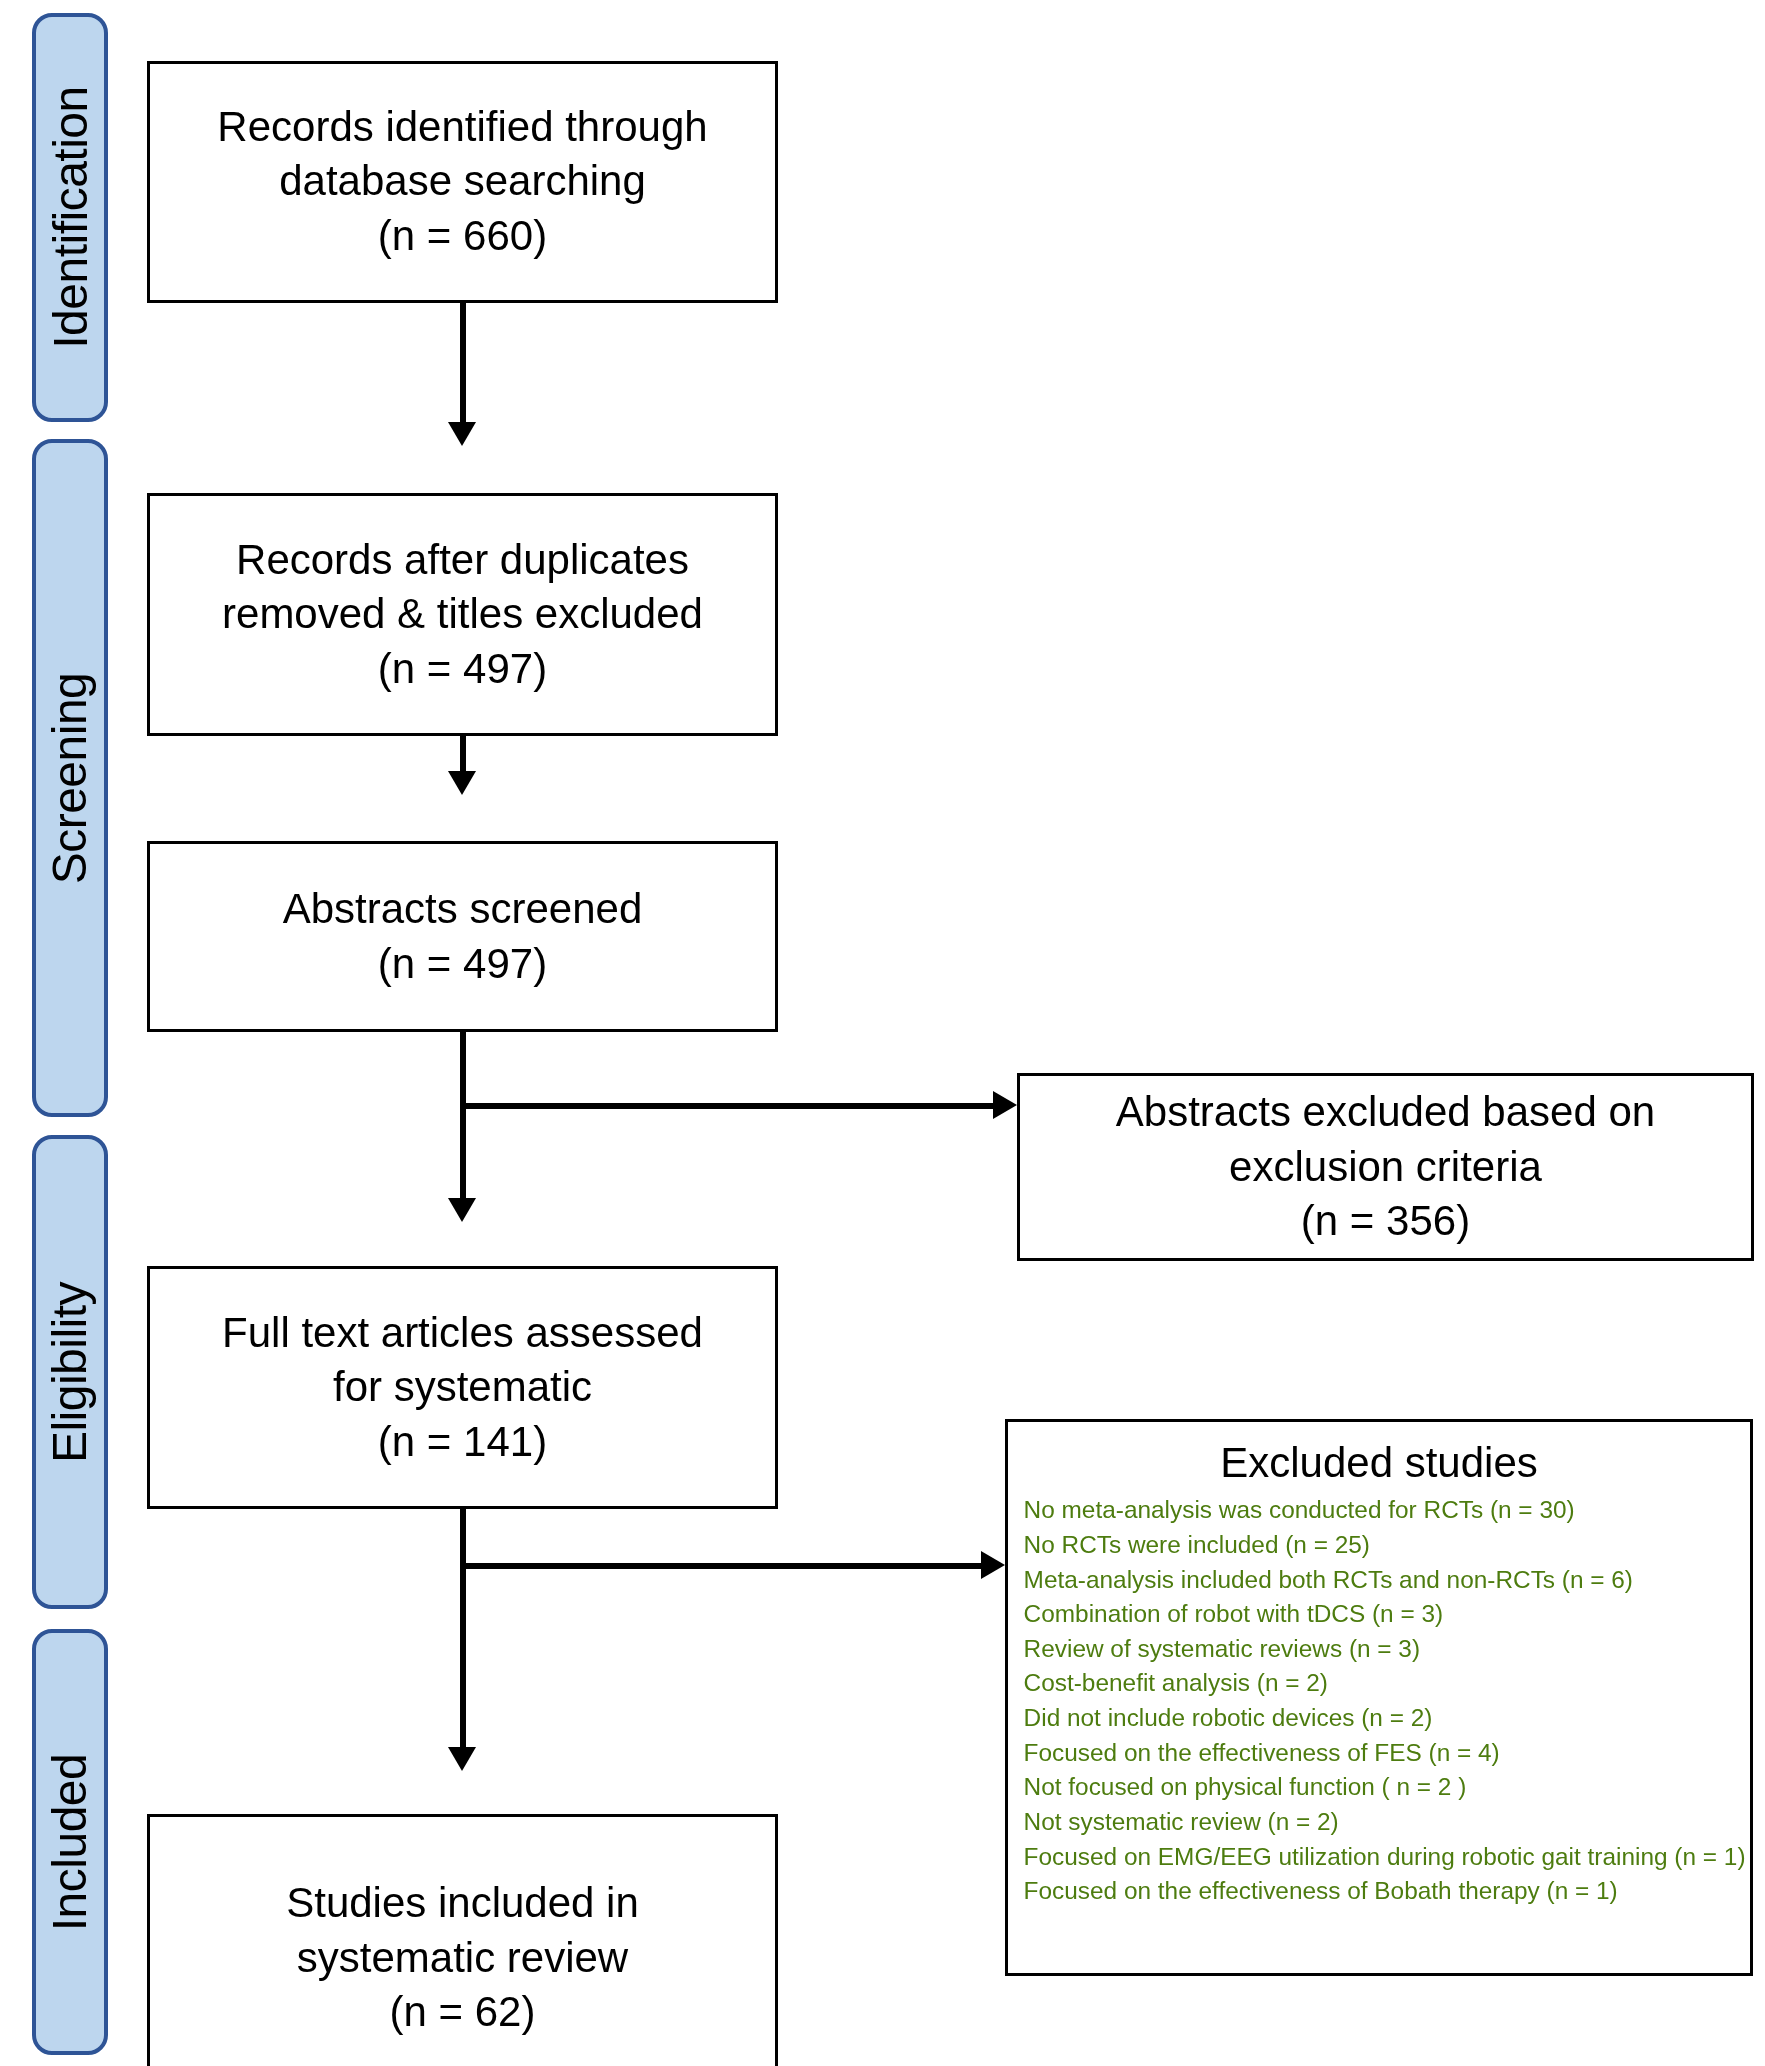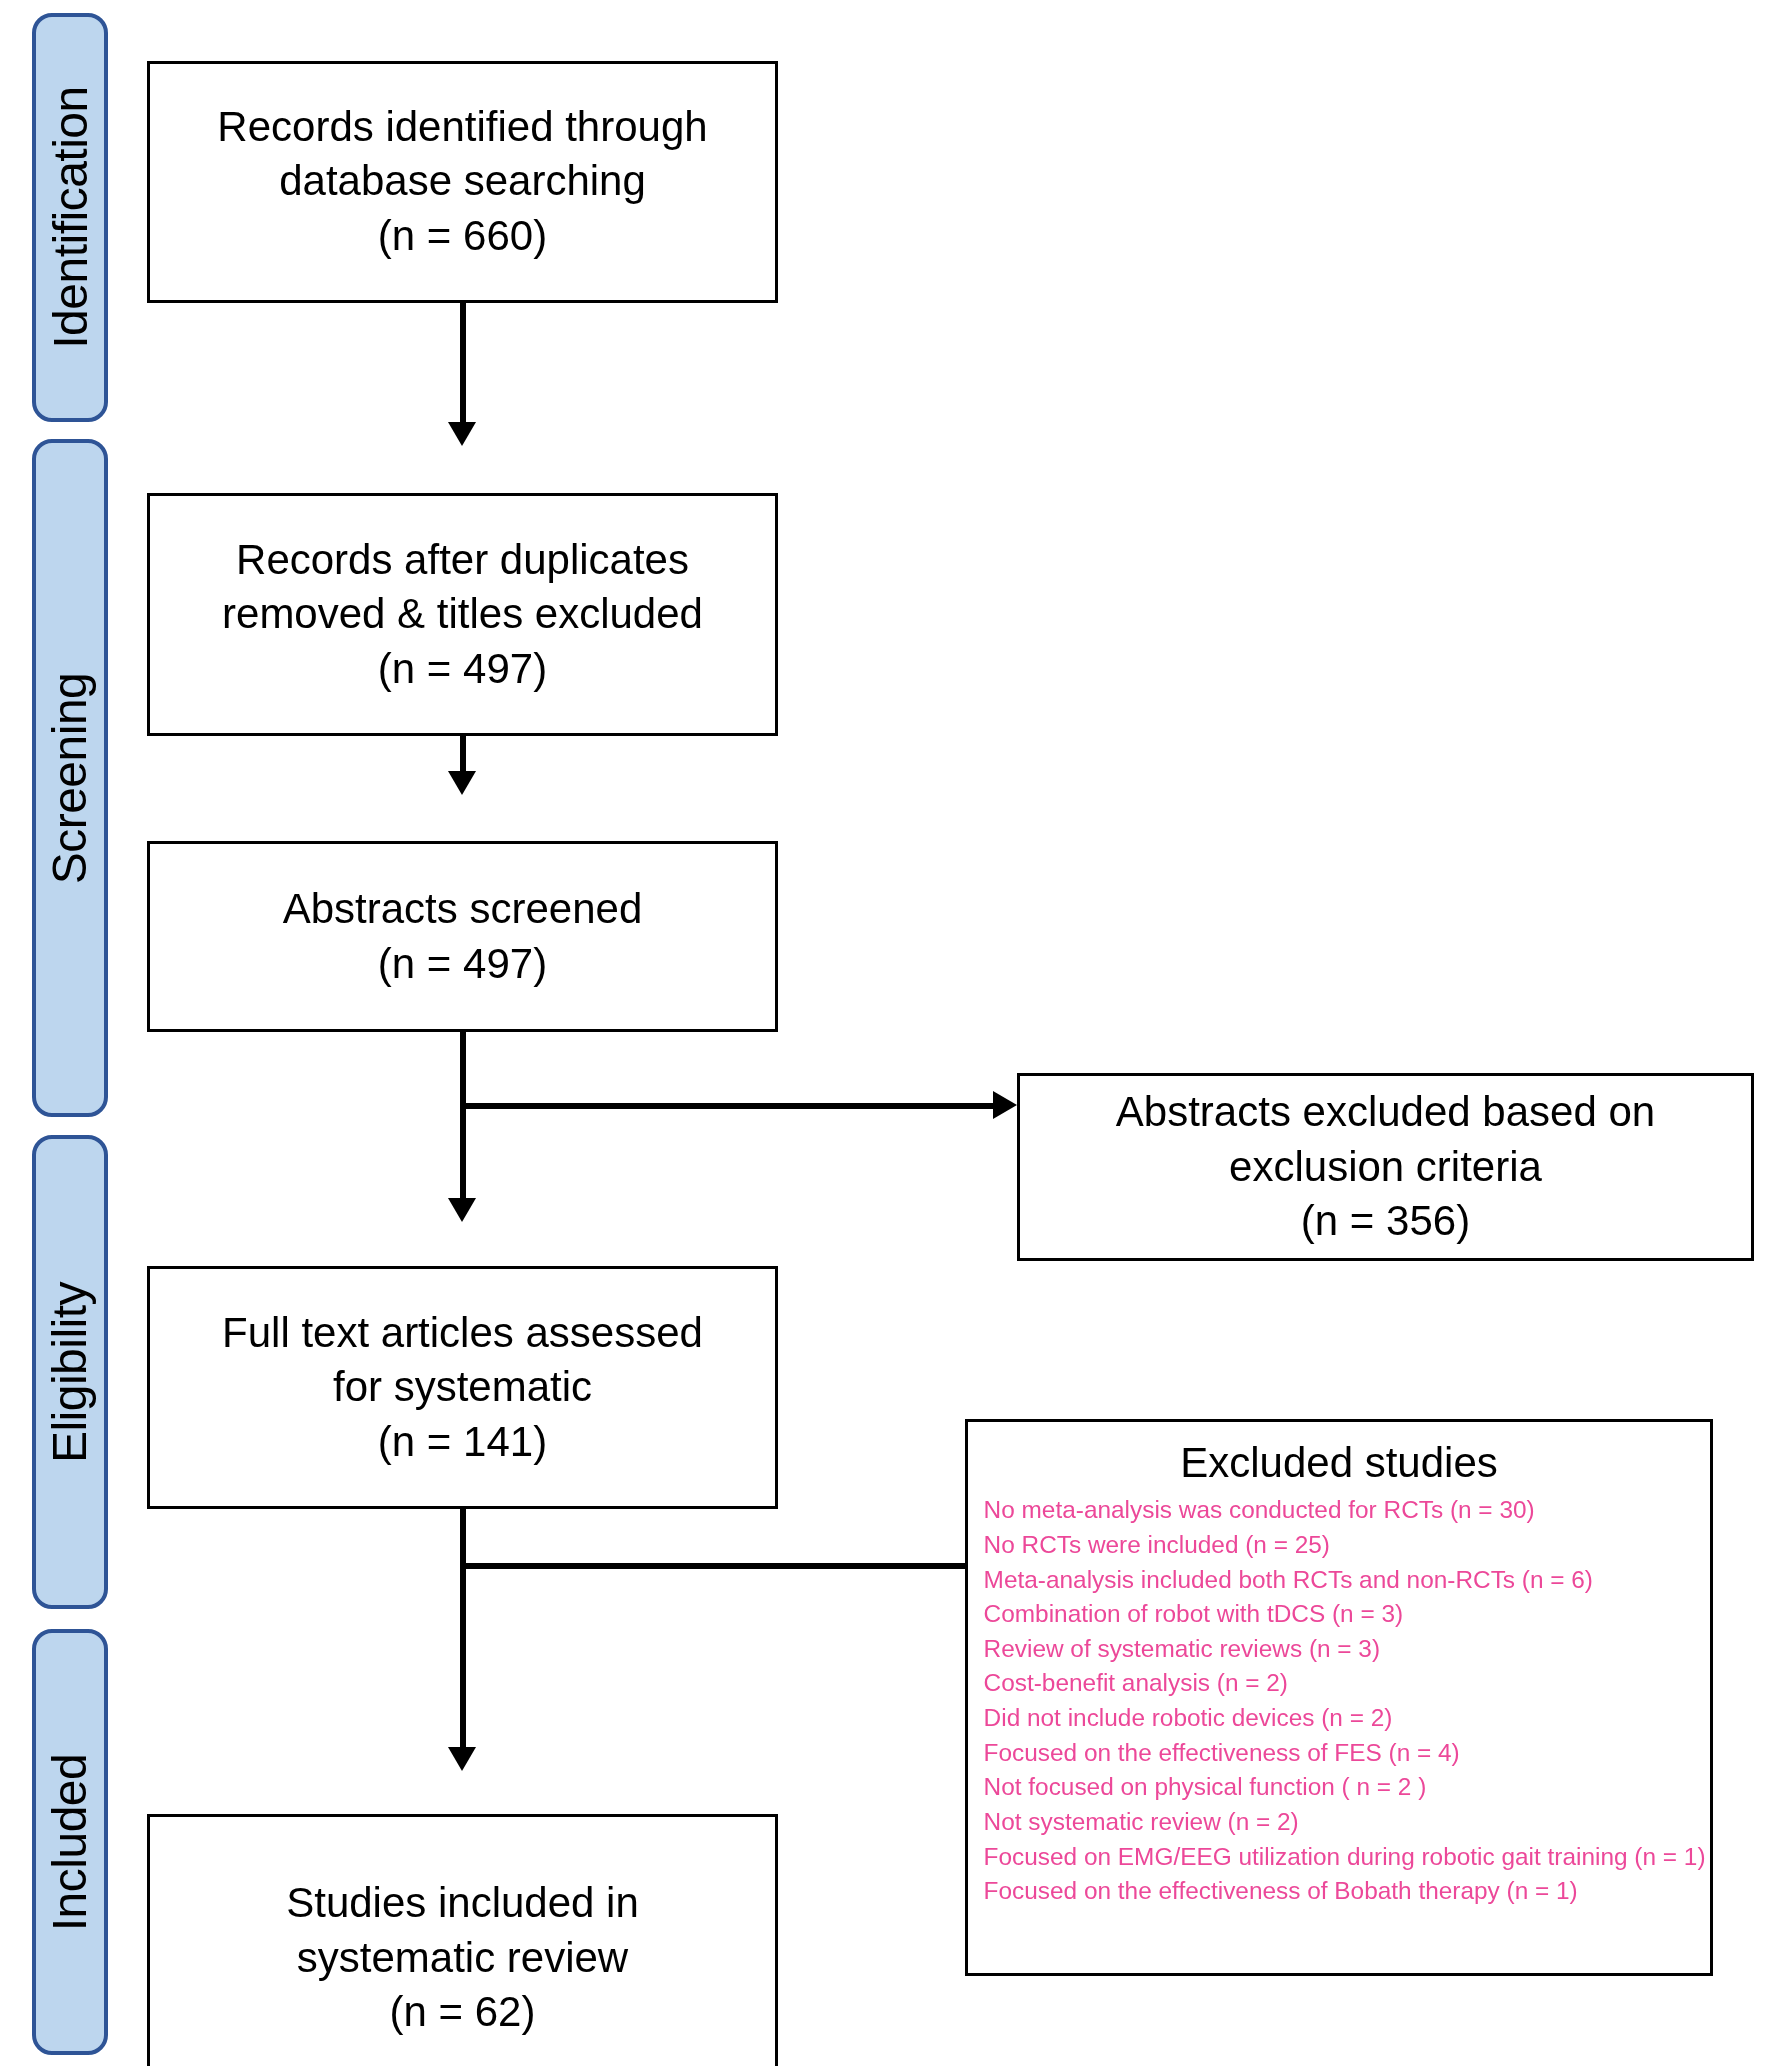--- a/index.html
+++ b/index.html
@@ -43,21 +43,21 @@
     width:100%;
     padding-left:15.6px;
     box-sizing:border-box;
     margin-top:3.1px;
   }
   .reason{
     font-size:24.4px;
     line-height:1.42;
     text-align:left;
     white-space:nowrap;
-    color:#ec4899;
+    color:#4d7c0f;
   }
 
   
   .vline{position:absolute;background:#000;width:5.7px;}
   .hline{position:absolute;background:#000;height:5.7px;}
   .arrow-down{
     position:absolute;width:0;height:0;
     border-left:14.5px solid transparent;
     border-right:14.5px solid transparent;
     border-top:24px solid #000;
@@ -128,21 +128,21 @@
     <div class="node-line">exclusion criteria</div>
     <div class="node-line">(n = 356)</div>
   </div>
 
   <div class="node" style="left:147px;top:1221px;width:631px;height:243px;">
     <div class="node-line">Full text articles assessed</div>
     <div class="node-line">for systematic</div>
     <div class="node-line">(n = 141)</div>
   </div>
 
-  <div class="node side" style="left:965px;top:1374px;width:748px;height:557px;">
+  <div class="node side" style="left:1005px;top:1374px;width:748px;height:557px;">
     <div class="side-title">Excluded studies</div>
     <div class="reason-list">
       <div class="reason">No meta-analysis was conducted for RCTs (n = 30)</div>
       <div class="reason">No RCTs were included (n = 25)</div>
       <div class="reason">Meta-analysis included both RCTs and non-RCTs (n = 6)</div>
       <div class="reason">Combination of robot with tDCS (n = 3)</div>
       <div class="reason">Review of systematic reviews (n = 3)</div>
       <div class="reason">Cost-benefit analysis (n = 2)</div>
       <div class="reason">Did not include robotic devices (n = 2)</div>
       <div class="reason">Focused on the effectiveness of FES (n = 4)</div>

